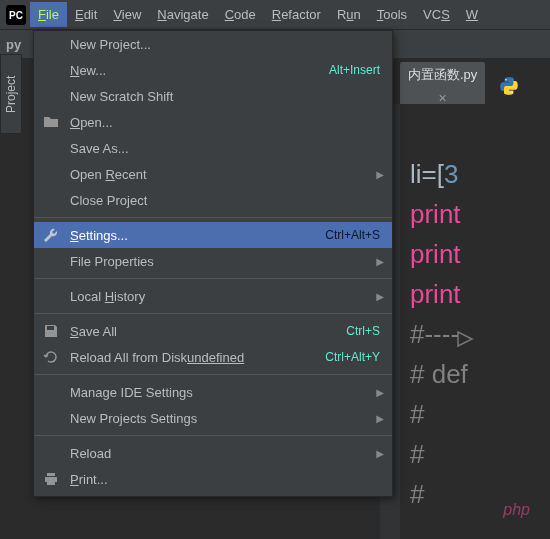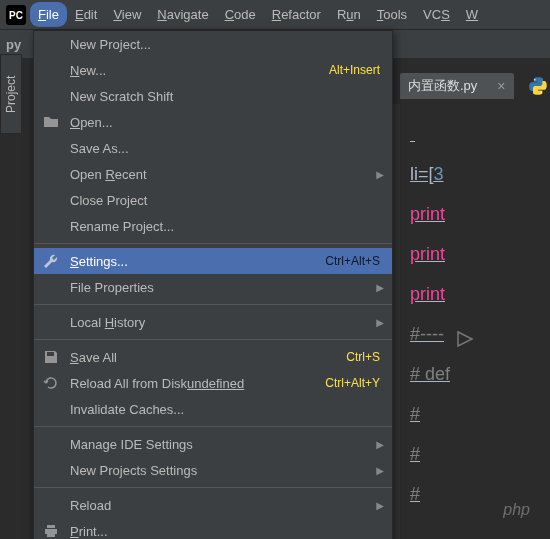--- a/index.html
+++ b/index.html
@@ -1,37 +1,37 @@
 <!DOCTYPE html>
 <html><head>
 <meta charset="utf-8">
 <style>
 * { margin:0; padding:0; box-sizing:border-box; font-family:"Segoe UI",Arial,sans-serif; }
 body { background:#2b2b2b; width:550px; height:539px; overflow:hidden; position:relative; color:#bbb; font-size:13px; }
 .menubar { height:30px; background:#3c3f41; display:flex; align-items:center; padding:0 4px; border-bottom:1px solid #282828; }
 .menubar .item { padding:5px 8px; cursor:pointer; }
-.menubar .item.active { background:#4b6eaf; color:#ffffff;border-radius:9px; }
+.menubar .item.active { background:#4b6eaf; color:#bef264; }
 .menubar .logo { width:22px; height:22px; margin-right:4px; display:flex; align-items:center; justify-content:flex-end; }
 .menubar .u { text-decoration:underline; }
 .sidetab { position:absolute; left:0; top:54px; width:22px; height:80px; background:#3c3f41; display:flex; align-items:center; justify-content:center; writing-mode:vertical-rl; transform:rotate(180deg); font-size:12px; border:1px solid #282828; }
 .crumb { height:28px; background:#3c3f41; display:flex; align-items:center; padding-left:6px; font-weight:bold; color:#aaa; }
 .tabrow { position:absolute; top:72px; left:400px; height:28px; display:flex; align-items:center; gap:6px; }
-.tabrow .tab { background:#4e5254; padding:4px 8px; border-radius:2px 2px 0 0; display:flex; align-items:center; gap:20px; color:#ddd; }
+.tabrow .tab { background:#4e5254; padding:4px 8px; border-radius:2px 2px 0 0; display:flex; align-items:center; gap:6px; color:#ddd;flex-direction:column; }
 .tabrow .close { color:#999; font-size:14px; }
 .tabrow .pyicon { width:20px; height:20px; display:flex; align-items:center; justify-content:center; margin-left:8px; }
-.editor { position:absolute; top:104px; left:400px; right:0; bottom:0; background:#2b2b2b; padding:10px 0 0 10px; font-family:Consolas,monospace; font-size:18px; color:#a9b7c6; line-height:40px; white-space:pre;text-decoration:underline; }
+.editor { position:absolute; top:104px; left:400px; right:0; bottom:0; background:#2b2b2b; padding:10px 0 0 10px; font-family:Consolas,monospace; font-size:26px; color:#a9b7c6; line-height:40px; white-space:pre; }
 .editor .fn { color:#ec4899; }
 .editor .cm { color:#808080; }
 .editor .num { color:#6897bb; }
 .gutter { position:absolute; top:104px; left:380px; width:20px; bottom:0; background:#313335; }
 .dropdown { position:absolute; top:30px; left:33px; width:360px; background:#3c3f41; border:1px solid #282828; box-shadow:2px 2px 8px rgba(0,0,0,.5); padding-bottom:4px; }
 .dropdown .row { display:flex; align-items:center; height:26px; padding:0 12px 0 36px; position:relative; cursor:pointer; }
 .dropdown .row.active { background:#4b6eaf; color:#fff; }
 .dropdown .row .lbl .u { text-decoration:underline; }
-.dropdown .row .sc { margin-left:auto; color:#fde047; font-size:12px; }
+.dropdown .row .sc { margin-left:auto; color:#5eead4; font-size:12px; }
 .dropdown .row.active .sc { color:#0f172a; }
 .dropdown .row .ic { position:absolute; left:8px; width:18px; height:18px; display:flex; align-items:center; justify-content:center; opacity:.8; }
 .dropdown .row .arrow { position:absolute; right:8px; color:#888; font-size:10px; }
 .dropdown .sep { height:1px; background:#555; margin:4px 0; }
 .marker { position:absolute; left:456px; top:330px; width:18px; height:18px; }
 </style>
 </head>
 <body>
 
 <div class="menubar">
@@ -107,23 +107,20 @@
     <div class="row">
       <span class="lbl">Save As...</span>
     </div>
     <div class="row">
       <span class="lbl">Open <span class="u">R</span>ecent</span>
       <span class="arrow">▶</span>
     </div>
     <div class="row">
       <span class="lbl">Close Project</span>
     </div>
-    <div class="row">
-      <span class="lbl">Rename Project...</span>
-    </div>
     <div class="sep"></div>
     <div class="row active">
       <span class="ic">
         <svg width="16" height="16" viewBox="0 0 16 16">
           <path fill="#ddd" d="M14 4a4 4 0 0 1-5 5l-6 6-2-2 6-6a4 4 0 0 1 5-5l-3 3 2 2z"></path>
         </svg>
       </span>
       <span class="lbl"><span class="u">S</span>ettings...</span>
       <span class="sc">Ctrl+Alt+S</span>
     </div>
@@ -148,23 +145,20 @@
     </div>
     <div class="row">
       <span class="ic">
         <svg width="16" height="16" viewBox="0 0 16 16">
           <path fill="none" stroke="#aaa" stroke-width="1.5" d="M3 8a5 5 0 1 1 2 4M3 8l-2-2M3 8l2-2"></path>
         </svg>
       </span>
       <span class="lbl">Reload All from Disk<span class="u">undefined</span></span>
       <span class="sc">Ctrl+Alt+Y</span>
     </div>
-    <div class="row">
-      <span class="lbl">Invalidate Caches...</span>
-    </div>
     <div class="sep"></div>
     <div class="row">
       <span class="lbl">Manage IDE Settings</span>
       <span class="arrow">▶</span>
     </div>
     <div class="row">
       <span class="lbl">New Projects Settings</span>
       <span class="arrow">▶</span>
     </div>
     <div class="sep"></div>
@@ -175,13 +169,13 @@
     <div class="row">
       <span class="ic">
         <svg width="16" height="16" viewBox="0 0 16 16">
           <path fill="#aaa" d="M4 2h8v3H4zM2 6h12v5h-2v3H4v-3H2zM5 10h6v3H5z"></path>
         </svg>
       </span>
       <span class="lbl"><span class="u">P</span>rint...</span>
     </div>
   </div>
 
-<div style="position:absolute;right:20px;bottom:20px;color:#a3a3a3;font-size:16px;opacity:.55;font-style:italic">php</div>
+<div style="position:absolute;right:20px;bottom:20px;color:#ec4899;font-size:16px;opacity:.55;font-style:italic">php</div>
 
 </body></html>

